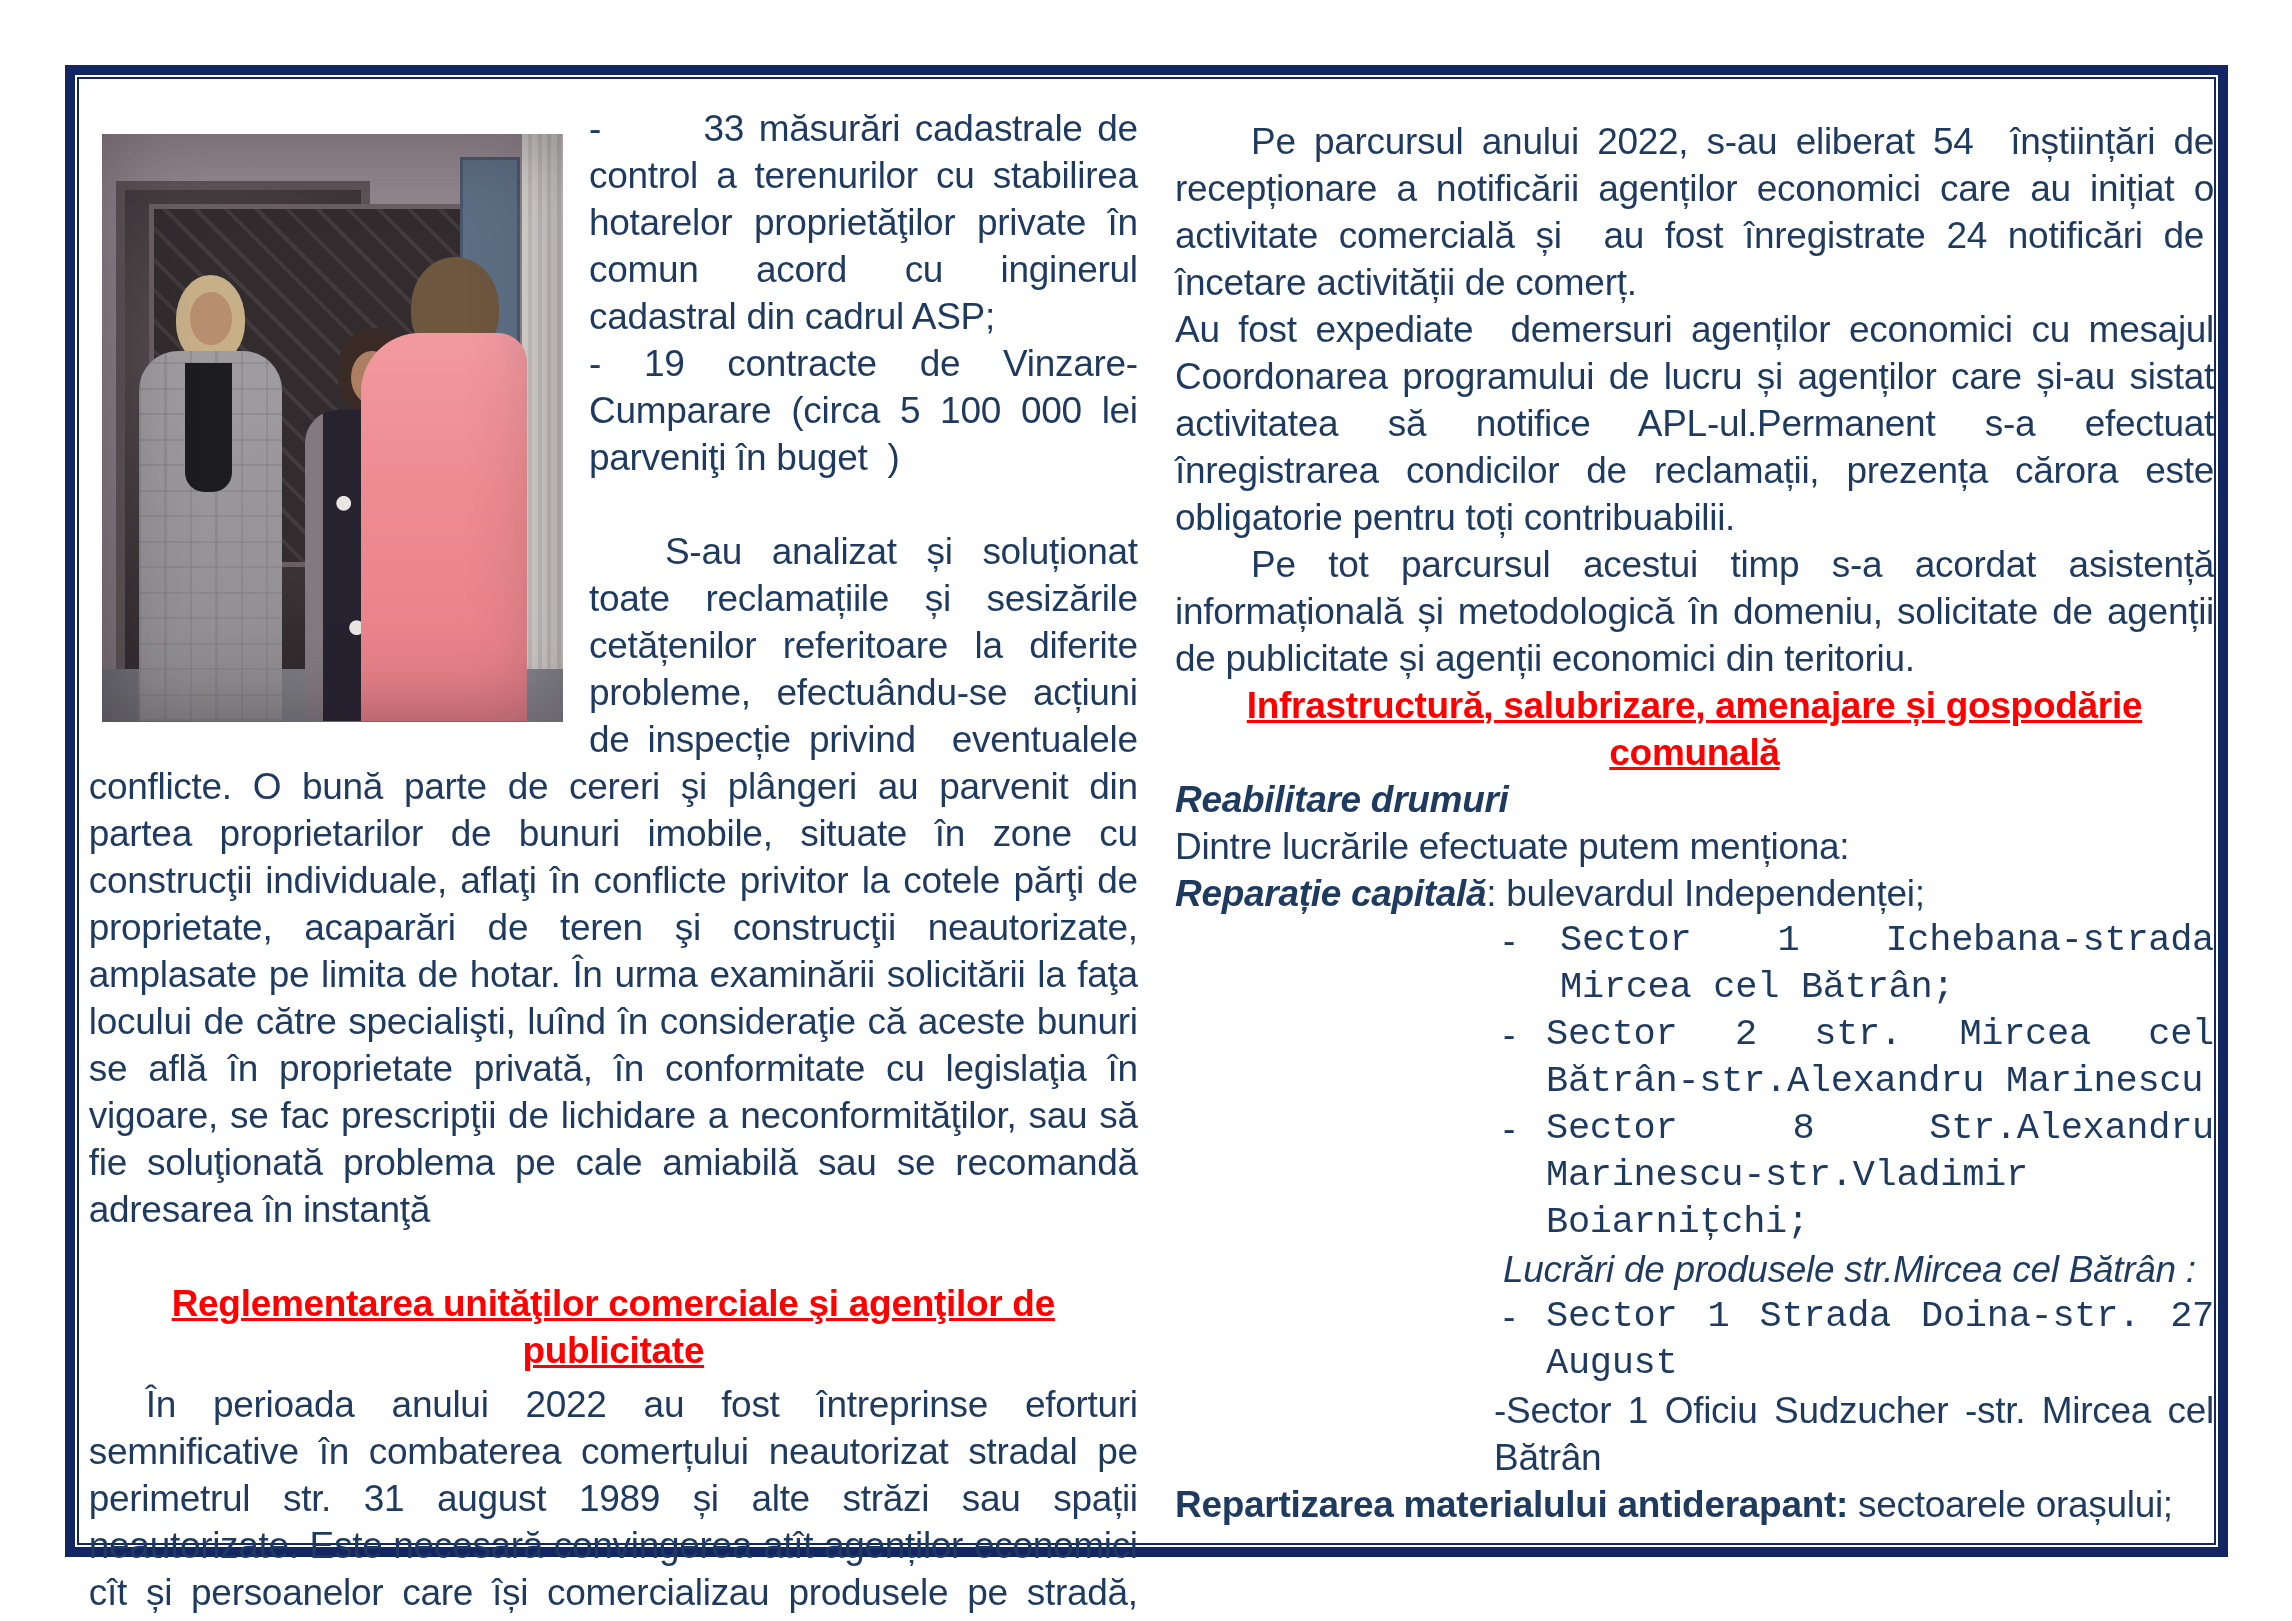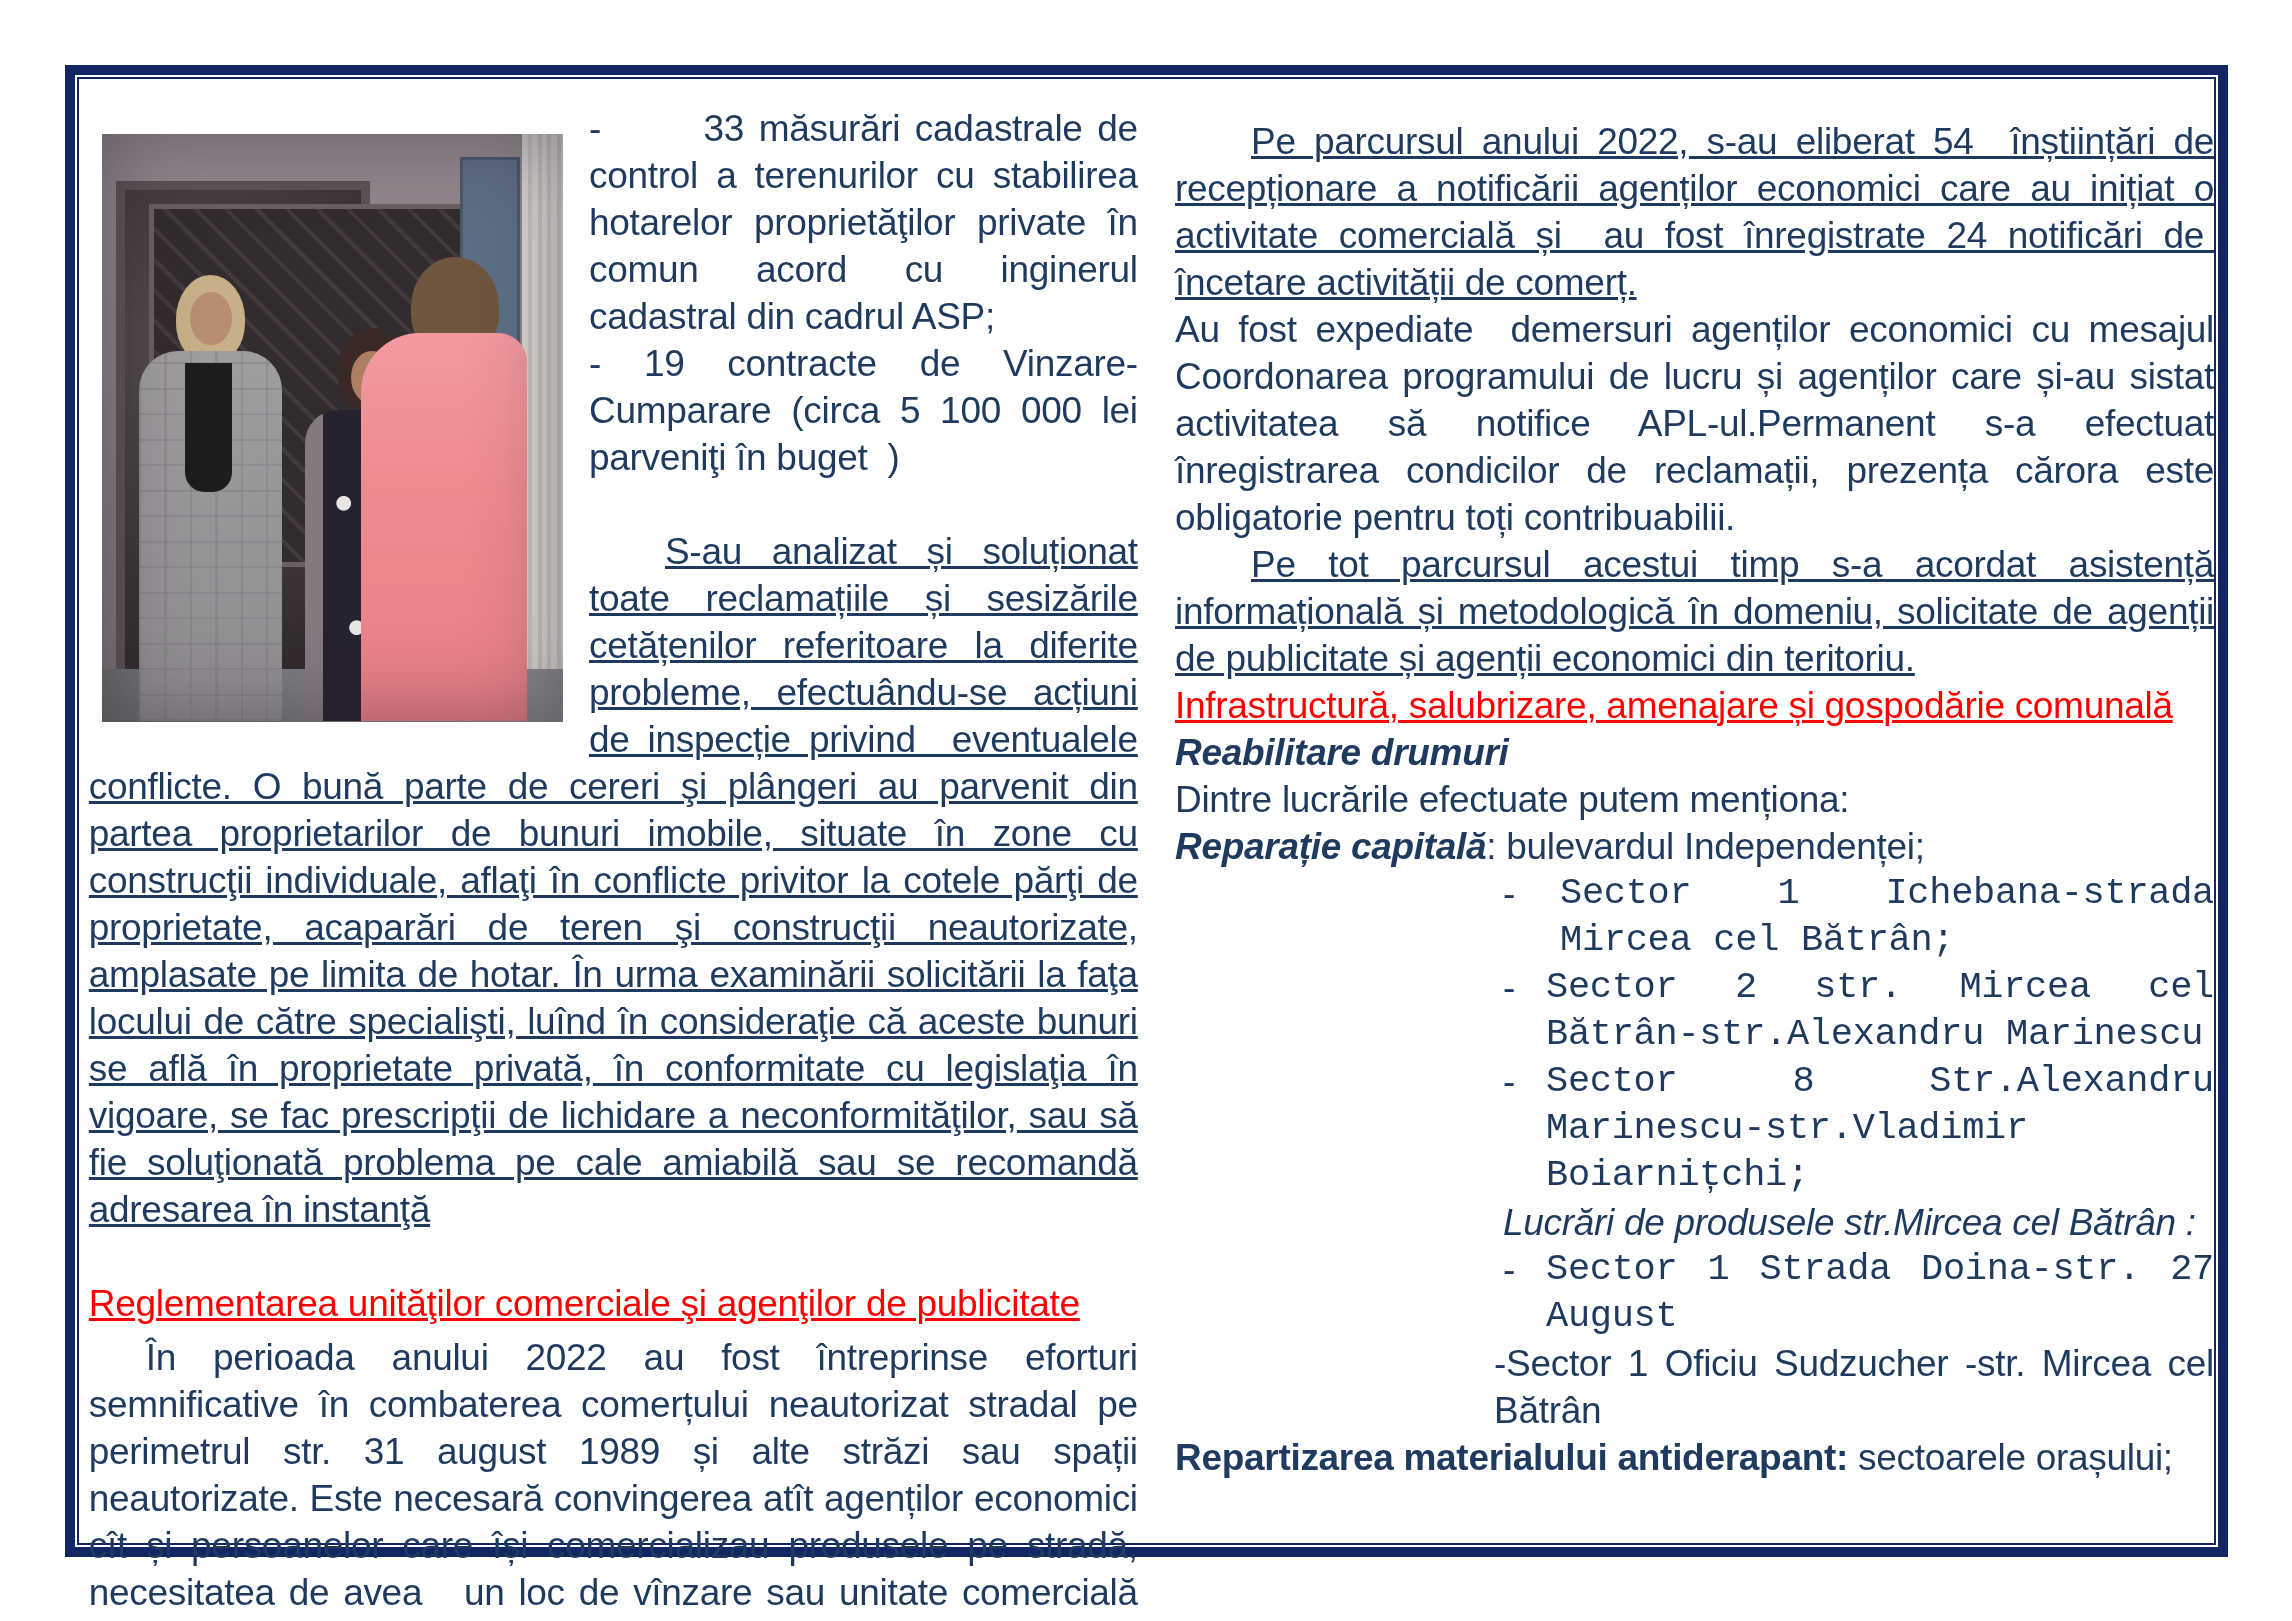--- a/index.html
+++ b/index.html
@@ -7,24 +7,24 @@
         font-family:"Liberation Sans",sans-serif;color:#1f3a5f;}
   .frame{position:absolute;left:65px;top:65px;width:2163px;height:1492px;
          border:10.8px solid #122663;box-sizing:border-box;}
   .frame-inner{position:absolute;left:2px;top:2px;right:2px;bottom:2px;
          border:2.9px solid #122663;}
   .content{position:absolute;left:0;top:0;right:0;bottom:0;}
   .col{position:absolute;font-size:37px;line-height:47px;letter-spacing:-0.3px;text-align:justify;}
   .col p{margin:0;}
   .col-left{left:9.8px;top:25.5px;width:1049px;}
   .col-right{left:1096px;top:39px;width:1039px;}
-  .indent{text-indent:76px;text-decoration:underline;}
+  .indent{text-indent:76px;}
   .indent-sm{text-indent:57px;}
   .gap-top{margin-top:47px !important;}
-  .red-heading{color:#ff0000;font-weight:normal;
+  .red-heading{color:#ff0000;font-weight:bold;text-align:center;
                text-decoration:underline;text-decoration-thickness:2.9px;text-indent:0;}
   .bi{font-weight:bold;font-style:italic;}
   .b{font-weight:bold;}
   .i{font-style:italic;}
   .ind340{margin-left:328px !important;text-align:justify;}
   .ind325{margin-left:319px !important;}
   .bullet{display:flex;margin-left:328px;}
   .bullet .dash{flex:none;width:43px;}
   .bullet .dash.wide{width:57px;}
   .bullet .btext{flex:1;text-align:justify;font-family:Liberation Mono, monospace;}

